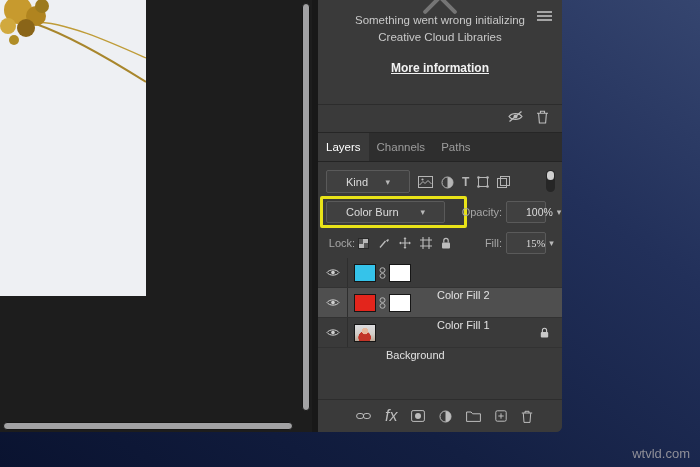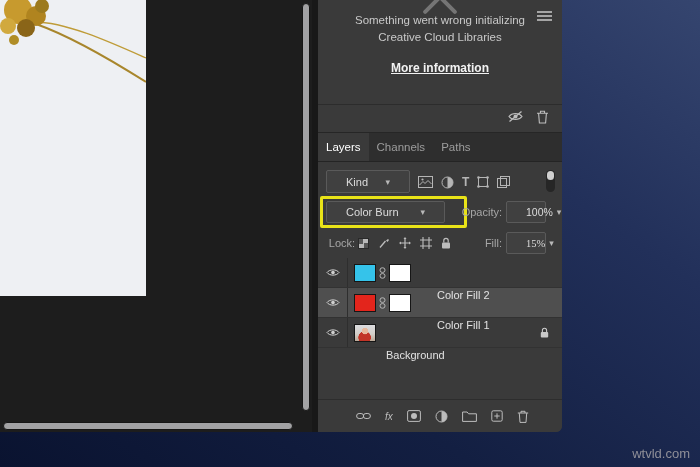--- a/index.html
+++ b/index.html
@@ -77,21 +77,21 @@
     background:
       radial-gradient(circle at 50% 38%, #e8b99d 0 3px, rgba(0,0,0,0) 3.5px),
       radial-gradient(circle at 48% 78%, #c23427 0 6px, rgba(0,0,0,0) 6.5px),
       linear-gradient(180deg,#dcdcdf 0%,#d3cfc9 55%,#bba896 100%);
   }
   .row-lock { margin-left:auto; margin-right:13px; color:#c9c9c9; display:flex; }
 
   
   .bottom-bar { position:absolute; left:0; bottom:0; width:100%; height:33px; border-top:1px solid #2d2d2d; display:flex; align-items:center; gap:14px; padding-left:38px; color:#bdbdbd; }
   .bottom-bar > span { cursor:pointer; display:flex; align-items:center; }
-  .fx-label { font-size:10px; color:#bdbdbd; font-style:italic; }
+  .fx-label { font-size:16px; color:#bdbdbd; font-style:italic; }
 
   .watermark { position:absolute; right:10px; bottom:6px; color:#8f8f98; font-size:13px; }
   svg { display:block; }
 </style>
 </head>
 <body>
 
 <div class="ps-window">
 
   <div class="canvas">

